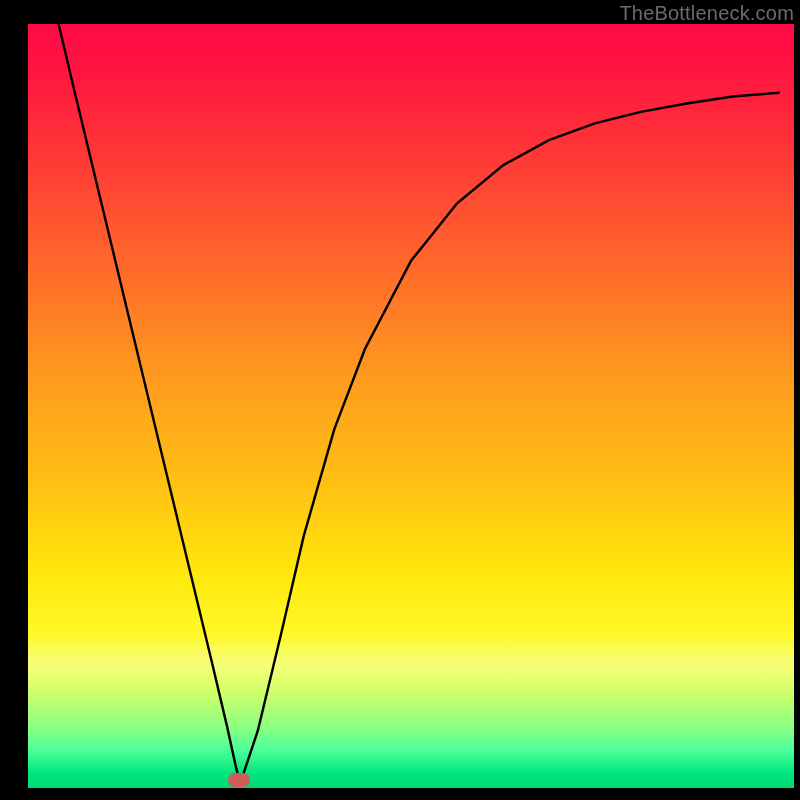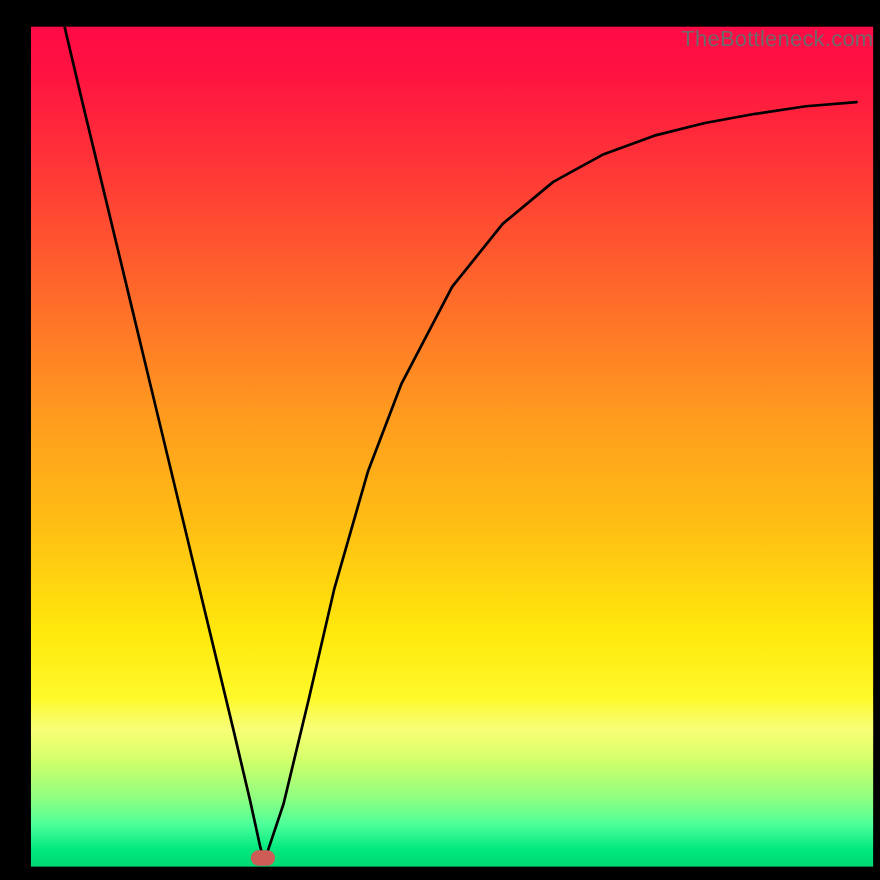--- a/index.html
+++ b/index.html
@@ -72,21 +72,20 @@
     background: #ce5c57;
     transform: translate(-50%, -50%);
   }
   .watermark {
     position: absolute;
     top: 2px;
     right: 6px;
     color: #6b6b6b;
     font-size: 20px;
     letter-spacing: 0.2px;
-    margin-top: 23px;
   }
 </style>
 </head>
 <body>
 
 <div class="frame">
 
   <div class="plot-area">
     <div class="gradient"></div>
     <div class="band"></div>

